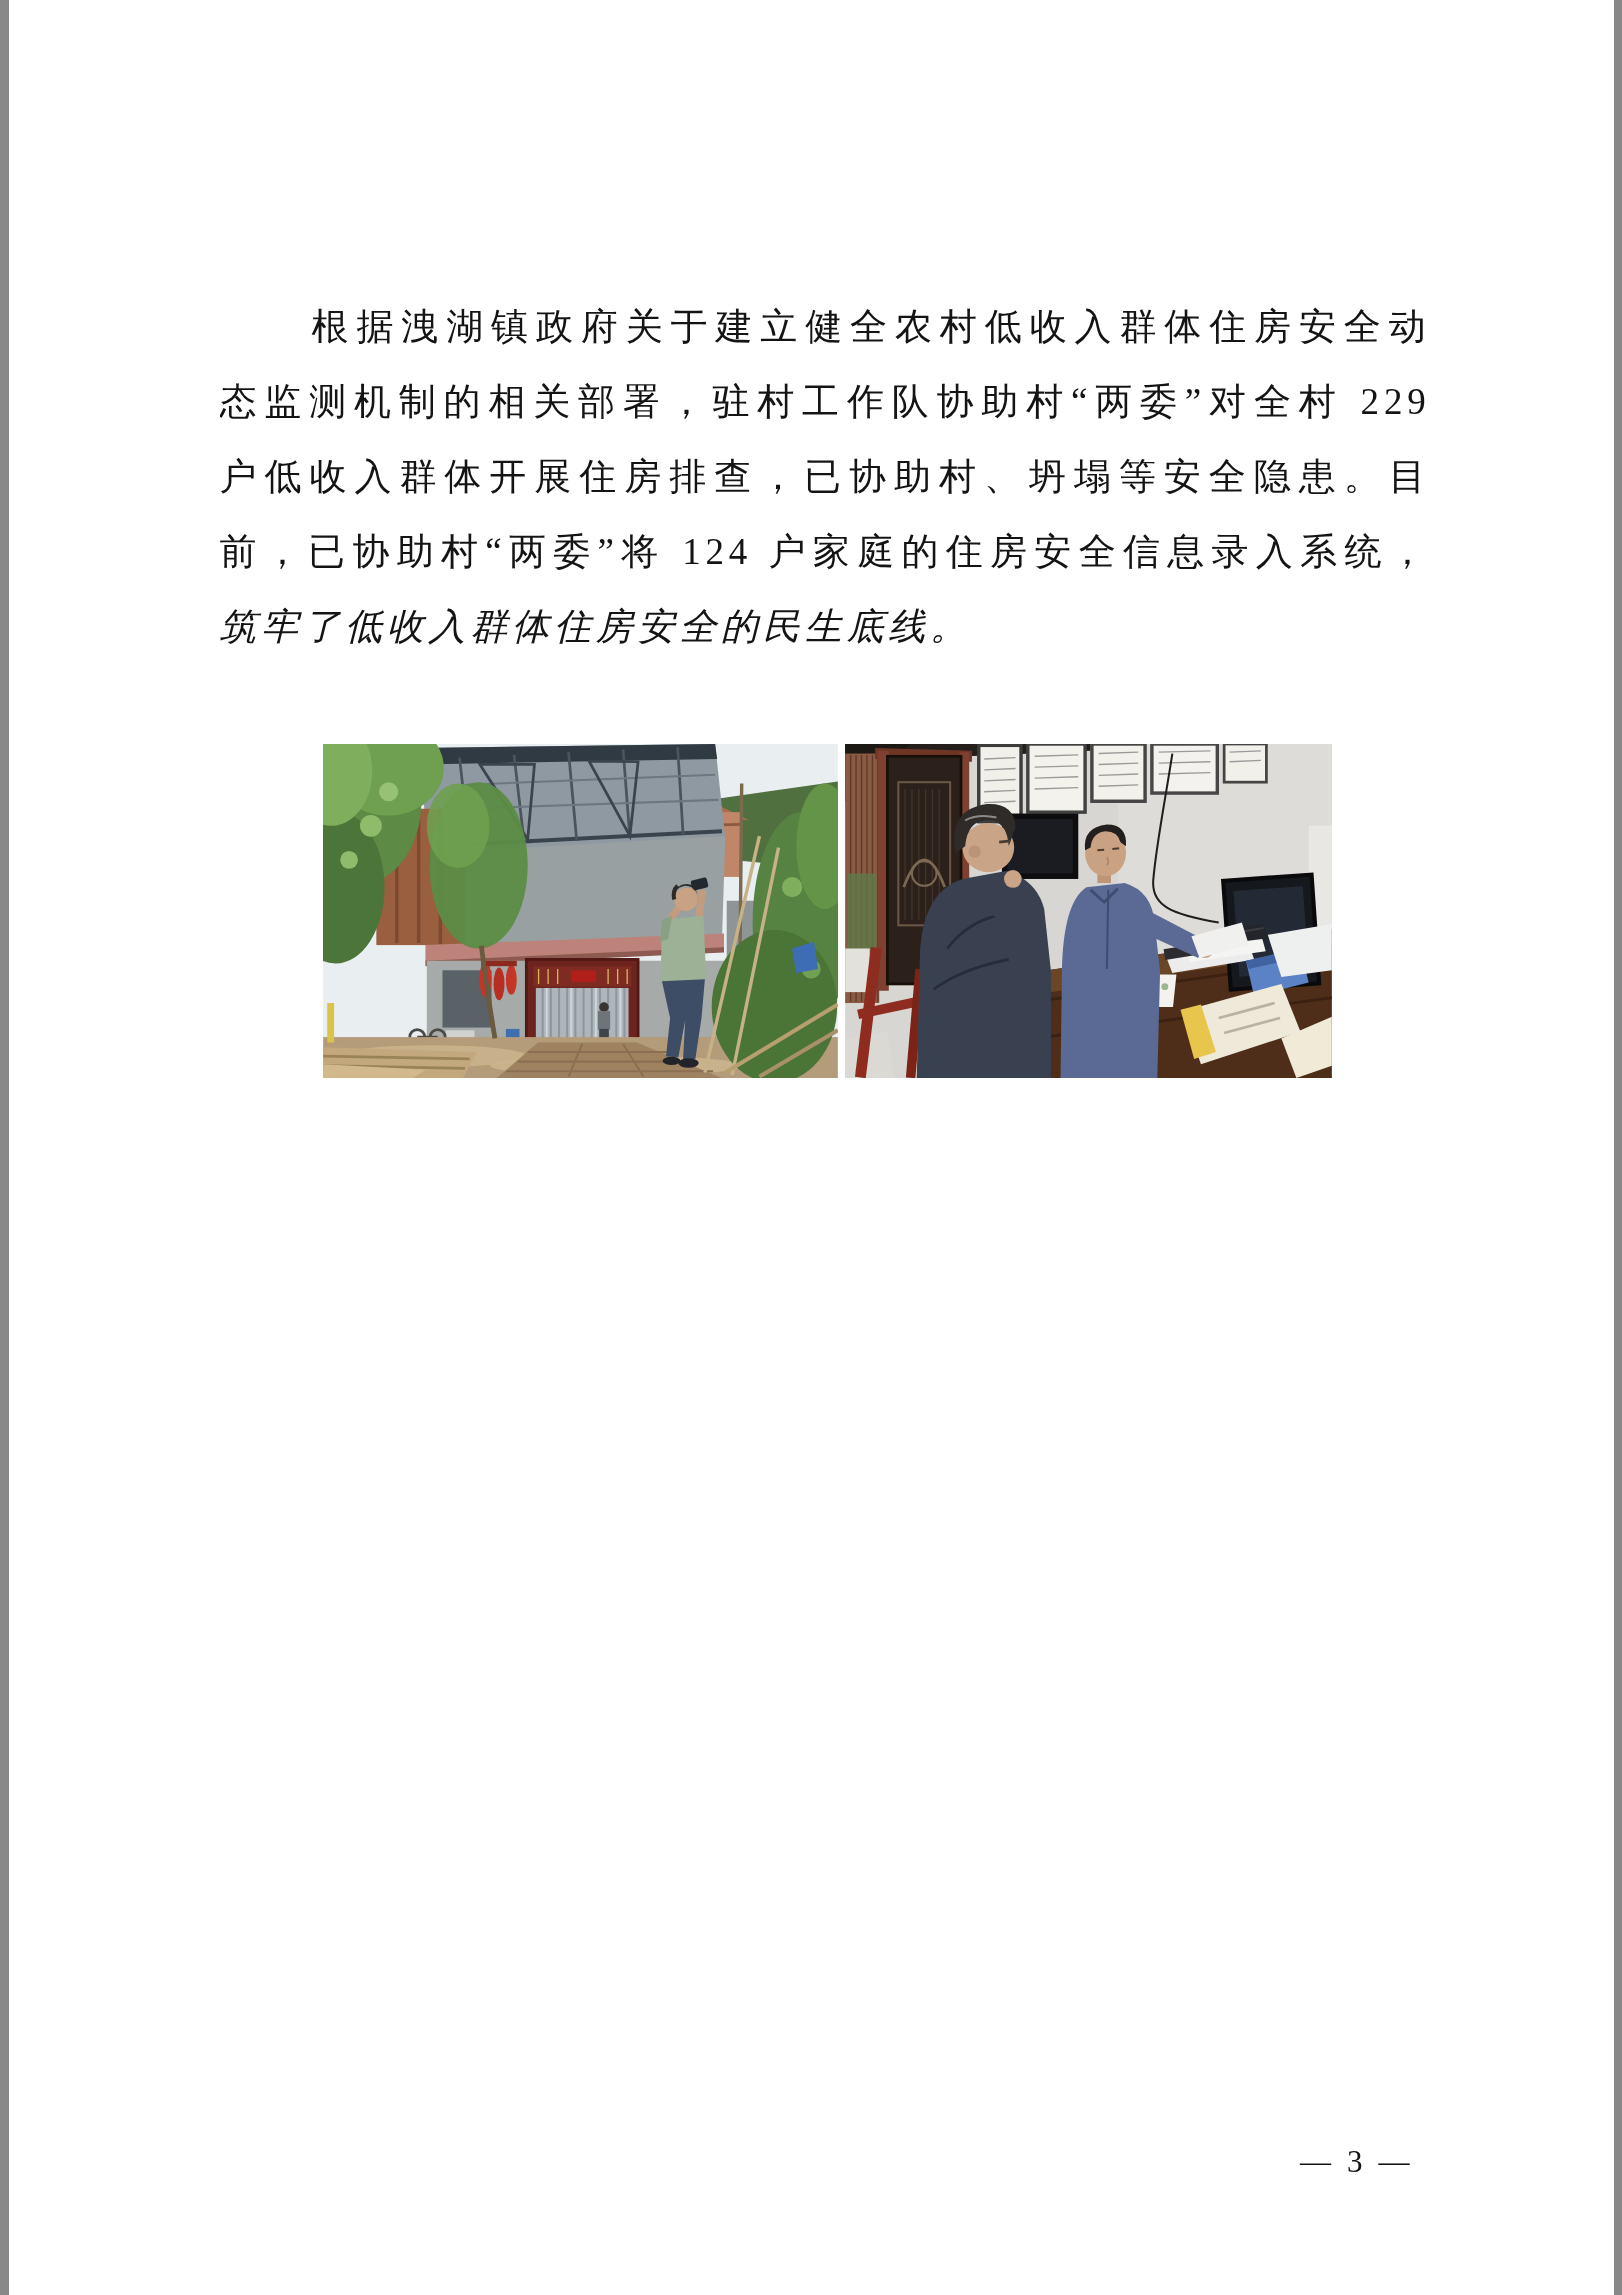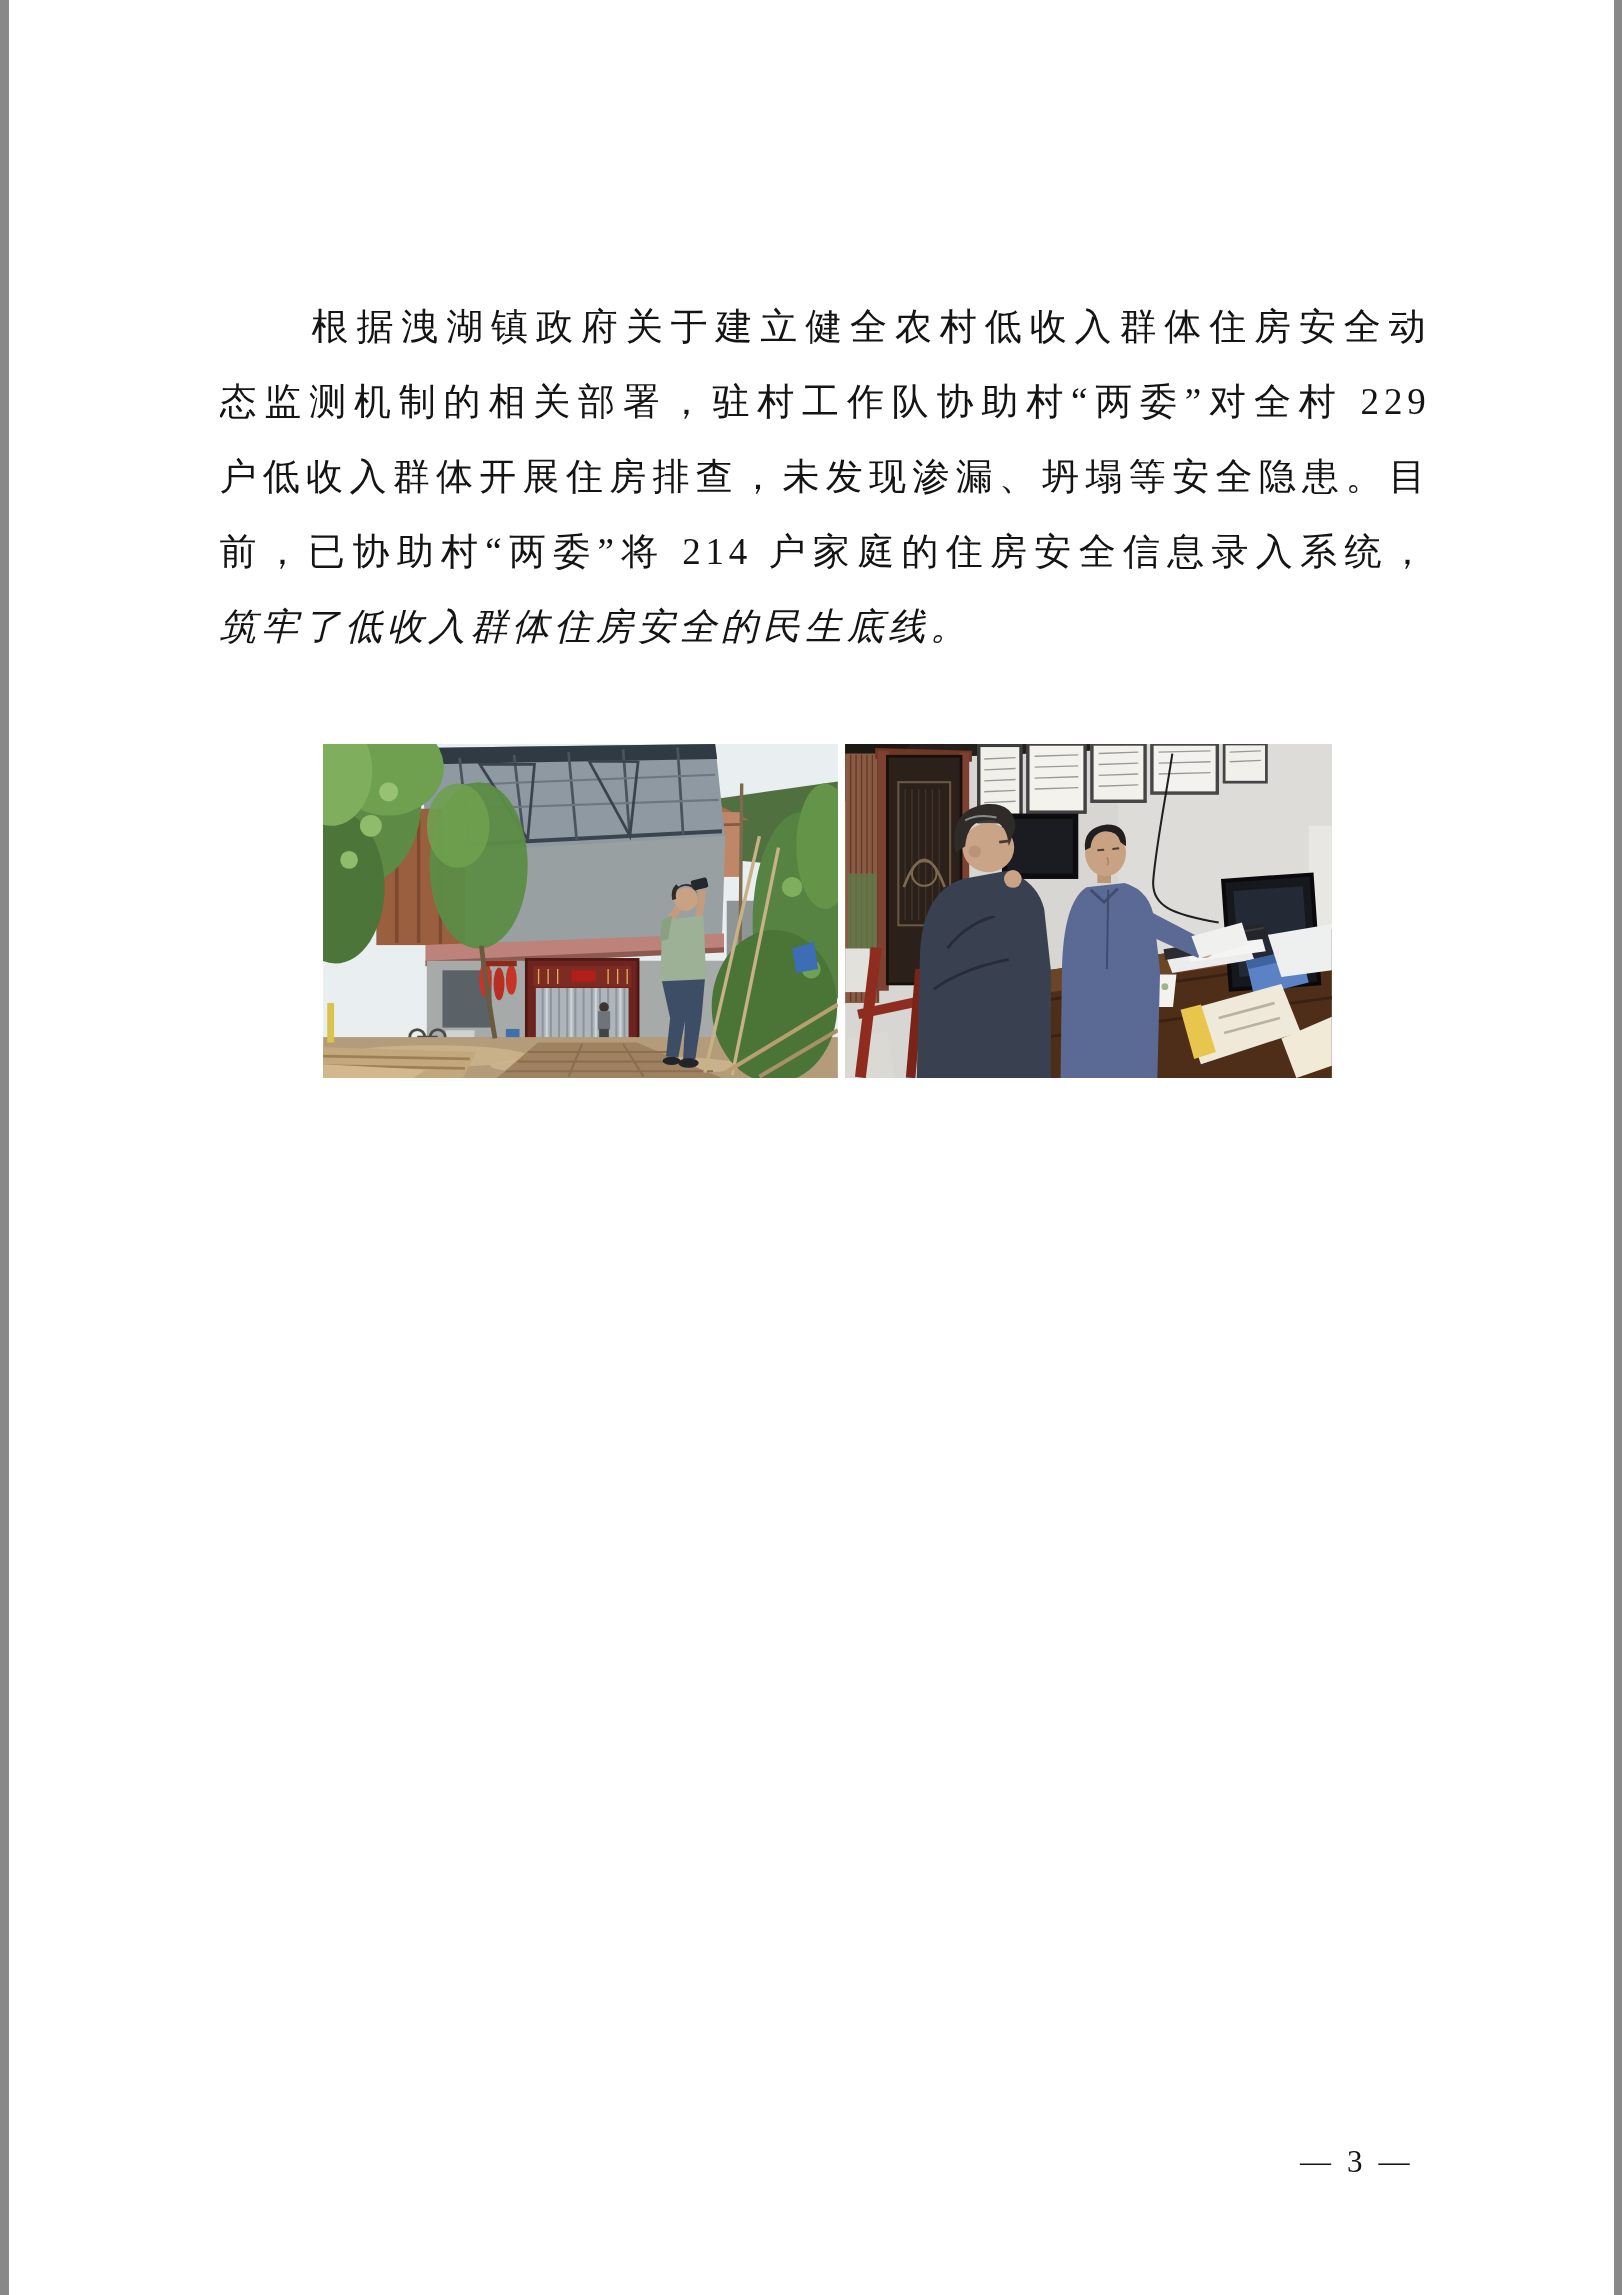--- a/index.html
+++ b/index.html
@@ -45,22 +45,22 @@
   }
 </style>
 </head>
 <body>
 
 <div class="page">
 
   <div class="paragraph">
     <div class="para-line first">根据洩湖镇政府关于建立健全农村低收入群体住房安全动</div>
     <div class="para-line">态监测机制的相关部署，驻村工作队协助村“两委”对全村 229</div>
-    <div class="para-line">户低收入群体开展住房排查，未发现渗漏、坍塌等安全隐患。目</div>
-    <div class="para-line">前，已协助村“两委”将 214 户家庭的住房安全信息录入系统，</div>
+    <div class="para-line">户低收入群体开展住房排查，已协助村、坍塌等安全隐患。目</div>
+    <div class="para-line">前，已协助村“两委”将 124 户家庭的住房安全信息录入系统，</div>
     <div class="para-line last">筑牢了低收入群体住房安全的民生底线。</div>
   </div>
 
   <div class="photos">
 
     <svg width="515" height="334" viewBox="0 0 755 490" role="img" aria-label="工作人员在农户院落拍照排查住房安全">
 
       <rect x="0" y="0" width="755" height="490" fill="#e9eef0"></rect>
 
       <polygon points="545,85 755,55 755,185 545,165" fill="#51703f"></polygon>

